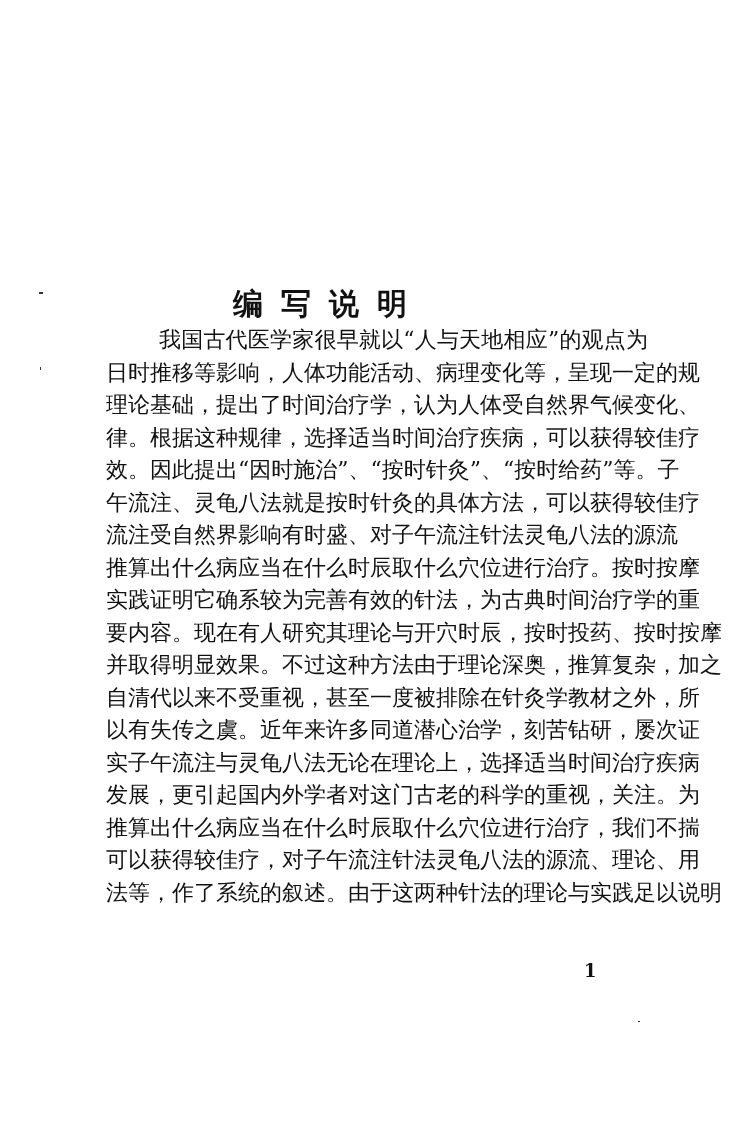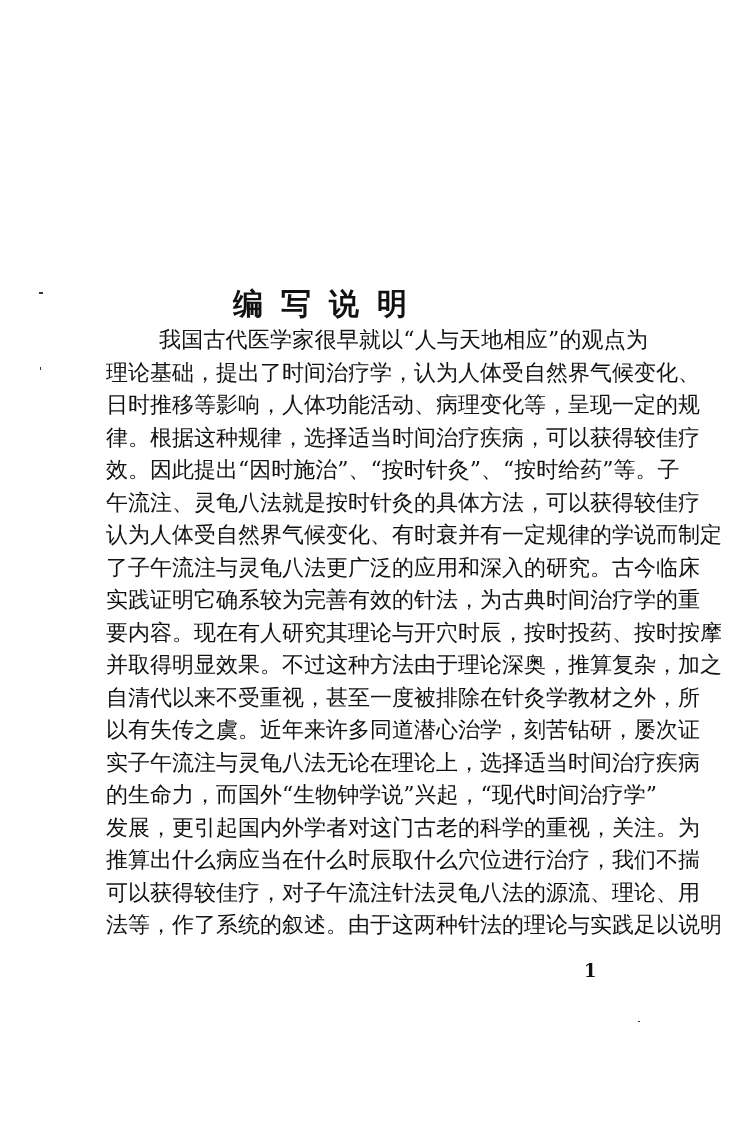--- a/index.html
+++ b/index.html
@@ -66,34 +66,33 @@
 </head>
 <body>
 
 <div class="scan-mark mark-1"></div>
 <div class="scan-mark mark-2"></div>
 
 <h1 class="page-title">编写说明</h1>
 
 <div class="body-text">
   <span class="line indent">我国古代医学家很早就以“人与天地相应”的观点为</span>
+  <span class="line">日时推移等影响，人体功能活动、病理变化等，呈现一定的规</span>
   <span class="line">理论基础，提出了时间治疗学，认为人体受自然界气候变化、</span>
-  <span class="line">日时推移等影响，人体功能活动、病理变化等，呈现一定的规</span>
   <span class="line">律。根据这种规律，选择适当时间治疗疾病，可以获得较佳疗</span>
   <span class="line">效。因此提出“因时施治”、“按时针灸”、“按时给药”等。子</span>
   <span class="line">午流注、灵龟八法就是按时针灸的具体方法，可以获得较佳疗</span>
-  <span class="line">认为人体受自然界气候变化、有时衰并有一定规律的学说而制定</span>
-  <span class="line">了子午流注与灵龟八法更广泛的应用和深入的研究。古今临床</span>
+  <span class="line">流注受自然界影响有时盛、对子午流注针法灵龟八法的源流</span>
+  <span class="line">推算出什么病应当在什么时辰取什么穴位进行治疗。按时按摩</span>
   <span class="line">实践证明它确系较为完善有效的针法，为古典时间治疗学的重</span>
   <span class="line">要内容。现在有人研究其理论与开穴时辰，按时投药、按时按摩</span>
   <span class="line">并取得明显效果。不过这种方法由于理论深奥，推算复杂，加之</span>
   <span class="line">自清代以来不受重视，甚至一度被排除在针灸学教材之外，所</span>
   <span class="line">以有失传之虞。近年来许多同道潜心治学，刻苦钻研，屡次证</span>
   <span class="line">实子午流注与灵龟八法无论在理论上，选择适当时间治疗疾病</span>
-  <span class="line">的生命力，而国外“生物钟学说”兴起，“现代时间治疗学”</span>
   <span class="line">发展，更引起国内外学者对这门古老的科学的重视，关注。为</span>
   <span class="line">推算出什么病应当在什么时辰取什么穴位进行治疗，我们不揣</span>
   <span class="line">可以获得较佳疗，对子午流注针法灵龟八法的源流、理论、用</span>
   <span class="line">法等，作了系统的叙述。由于这两种针法的理论与实践足以说明</span>
 </div>
 
 <div class="page-number">1</div>
 <div class="scan-mark mark-3"></div>
 
 </body></html>

